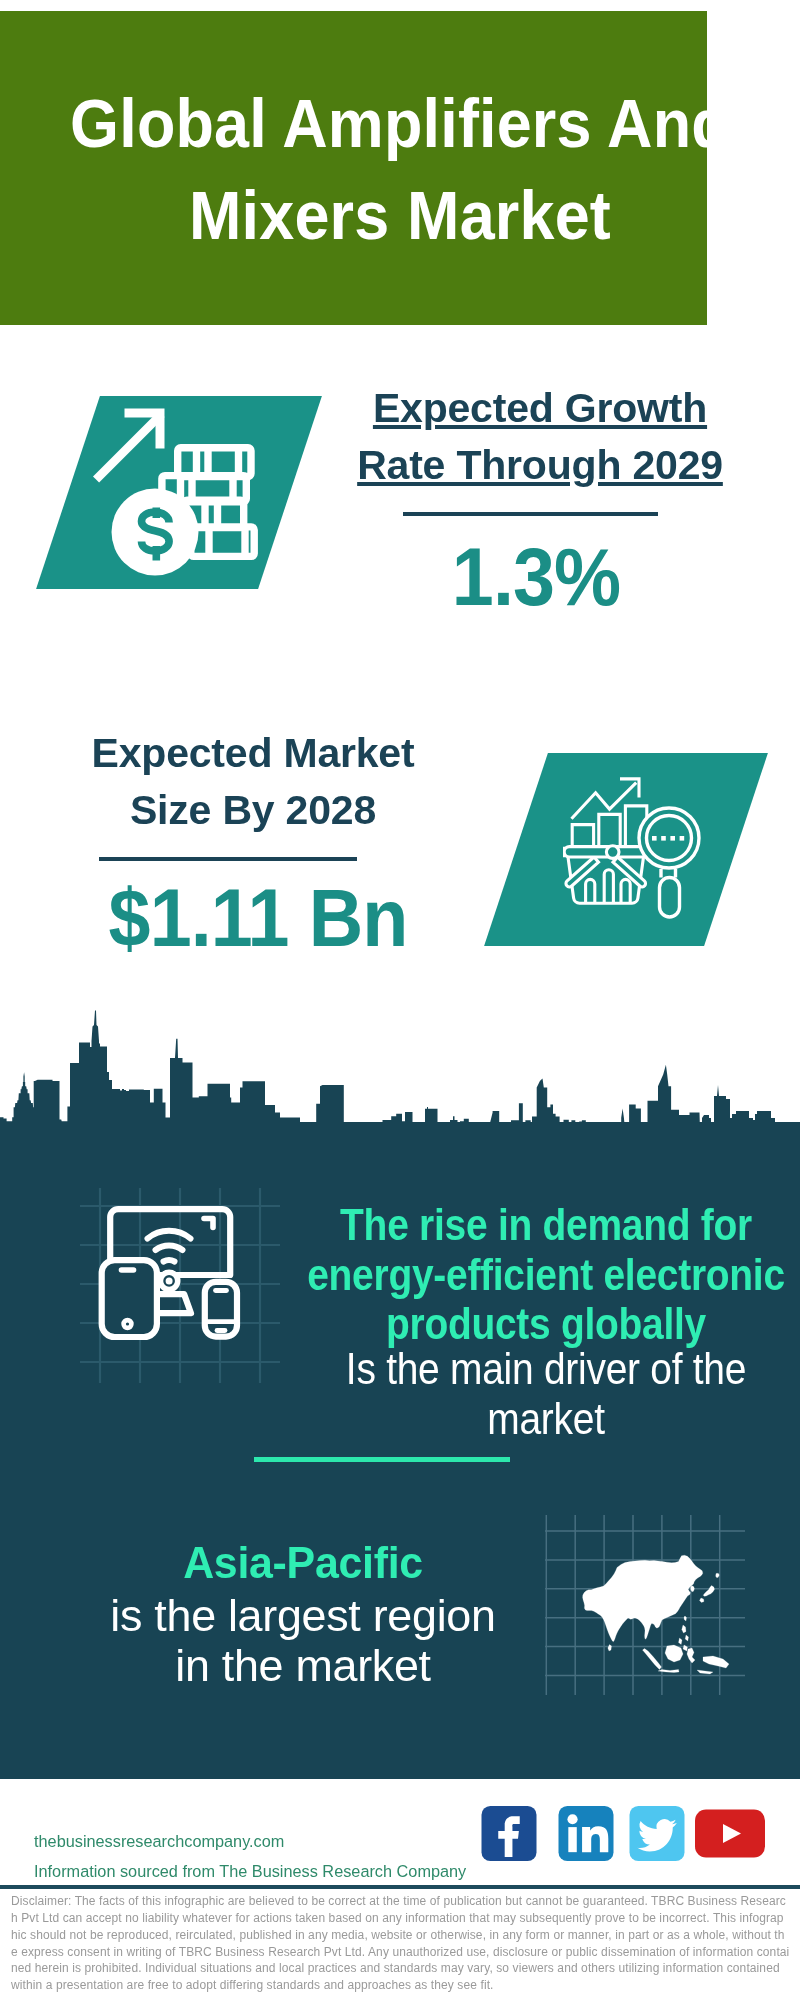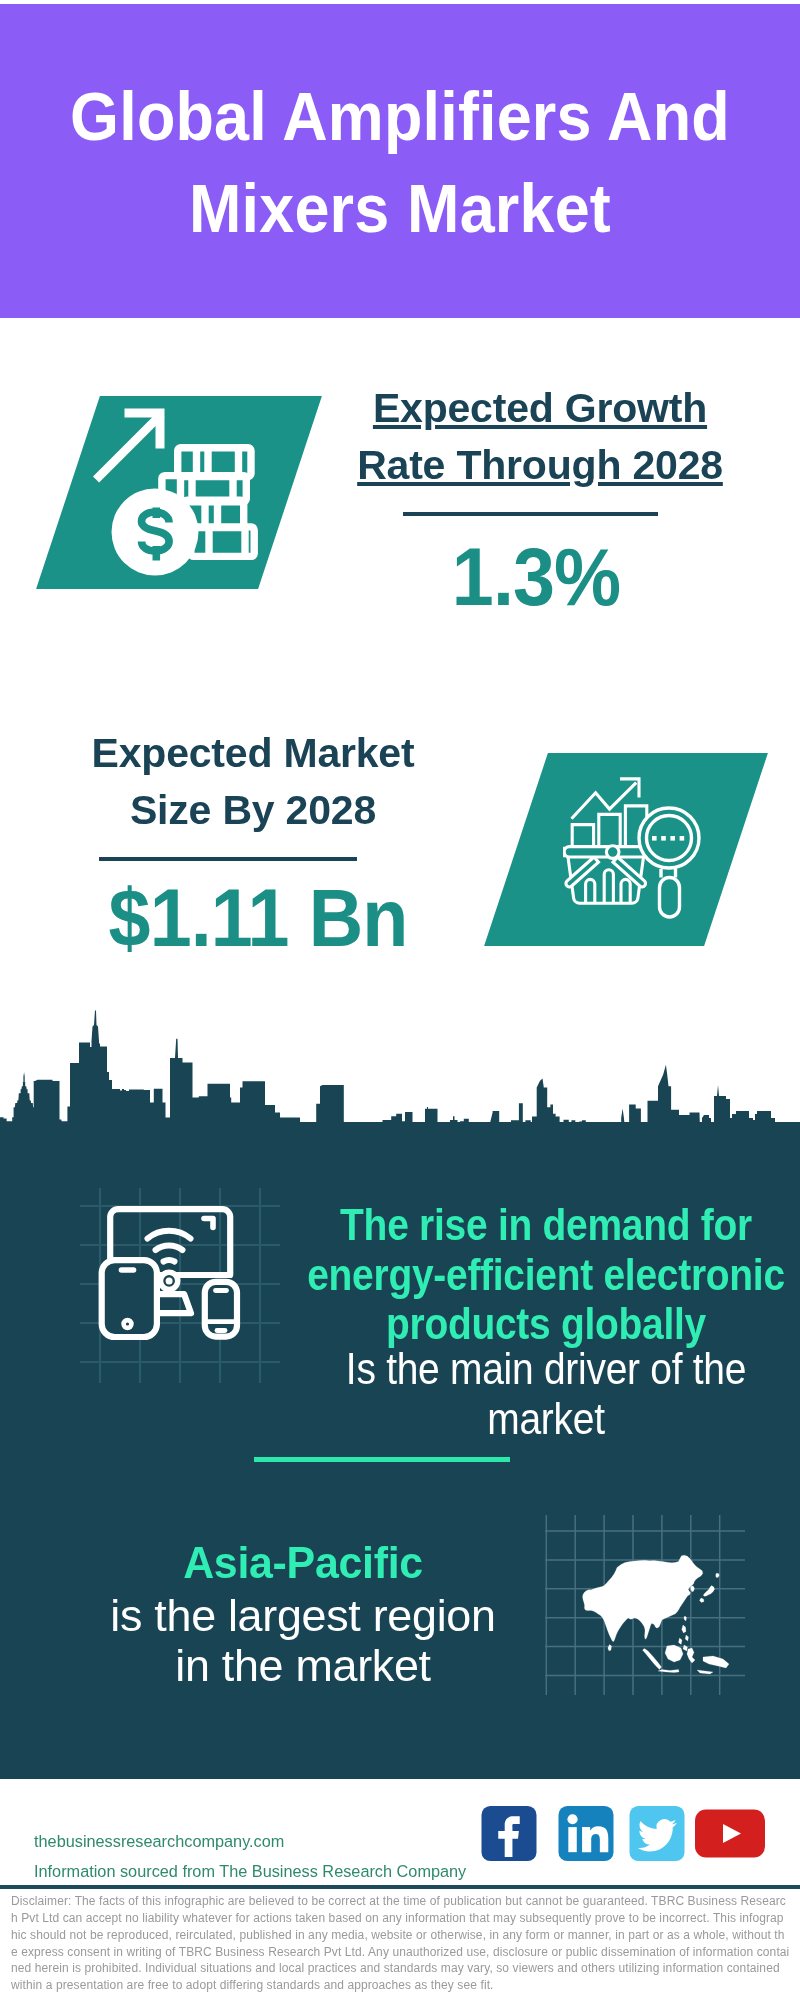--- a/index.html
+++ b/index.html
@@ -1,21 +1,21 @@
 <!DOCTYPE html>
 <html><head>
 <meta charset="utf-8">
 <title>Global Amplifiers And Mixers Market</title>
 <style>
   html,body{margin:0;padding:0;background:#ffffff;}
   body{width:800px;height:2000px;font-family:"Liberation Sans",sans-serif;overflow:hidden;-webkit-font-smoothing:antialiased;}
   .page{position:relative;width:800px;height:2000px;background:#ffffff;overflow:hidden;}
 
   
-  .header{position:absolute;left:0;top:4px;width:800px;height:314px;background:#8b5cf6;}
+  .header{position:absolute;left:0;top:11px;width:707px;height:314px;background:#4d7c0f;}
   .header-title{position:absolute;left:0;top:66px;width:800px;text-align:center;color:#ffffff;
     font-size:68px;font-weight:bold;line-height:92px;letter-spacing:0.2px;}
   .header-title > div{transform:scaleX(0.925);transform-origin:center;}
 
   
   .para{position:absolute;background:#1a9288;transform:skewX(-18.3deg);}
 
   
   .stat-label{position:absolute;color:#1b4356;font-size:41px;font-weight:bold;line-height:57px;text-align:center;letter-spacing:-0.2px;}
   .stat-rule{position:absolute;height:4px;background:#1b4356;}
@@ -112,21 +112,21 @@
 
     <circle cx="63" cy="124" r="43.5" fill="#ffffff"></circle>
     <g fill="none" stroke="#1a9288" stroke-width="7.6" stroke-linecap="butt">
       <path d="M77.1 114.4 C77.1 108.6,70.7 104.0,63.0 104.0 C55.3 104.0,49.5 108.0,49.5 113.2 C49.5 118.4,55.3 121.3,63.8 123.0 C72.3 124.7,77.1 128.0,77.1 133.5 C77.1 139.0,70.7 143.0,63.0 143.0 C55.3 143.0,49.5 139.2,49.5 133.5"></path>
       <line x1="64.3" y1="99.5" x2="64.3" y2="110.0"></line>
       <line x1="64.3" y1="138.0" x2="64.3" y2="152.5"></line>
     </g>
   </svg>
   <div class="stat-label" id="s1l">
     <div>Expected Growth</div>
-    <div>Rate Through 2028</div>
+    <div>Rate Through 2029</div>
   </div>
   <div class="stat-rule" id="s1r"></div>
   <div class="stat-value" id="s1v">1.3%</div>
 
   <div class="para" id="para2"></div>
   <svg id="icon2" class="icon-svg" viewBox="0 0 145 145">
     <g fill="none" stroke="#ffffff" stroke-width="3.1" stroke-linecap="butt" stroke-linejoin="miter">
 
       <polyline points="8.5,42.8 32.6,16.8 46.5,33.1 73.2,6.6"></polyline>
       <polyline points="57.0,2.9 76.0,2.9 76.0,21.5"></polyline>

